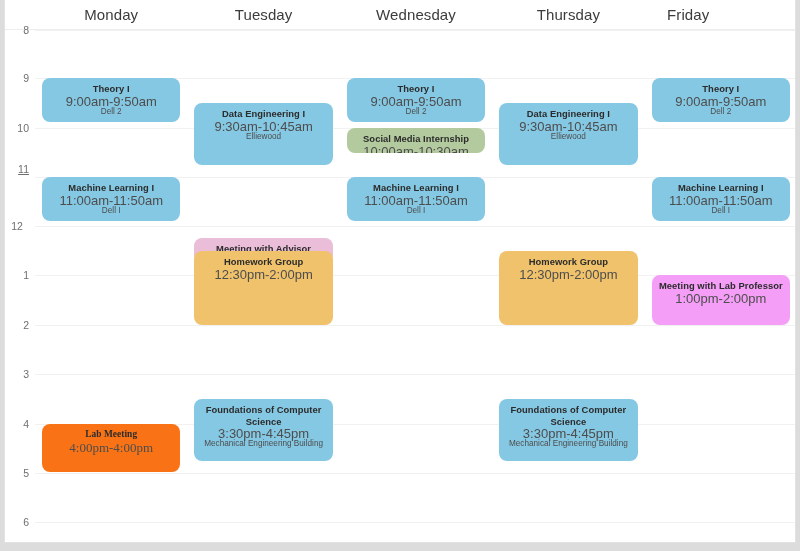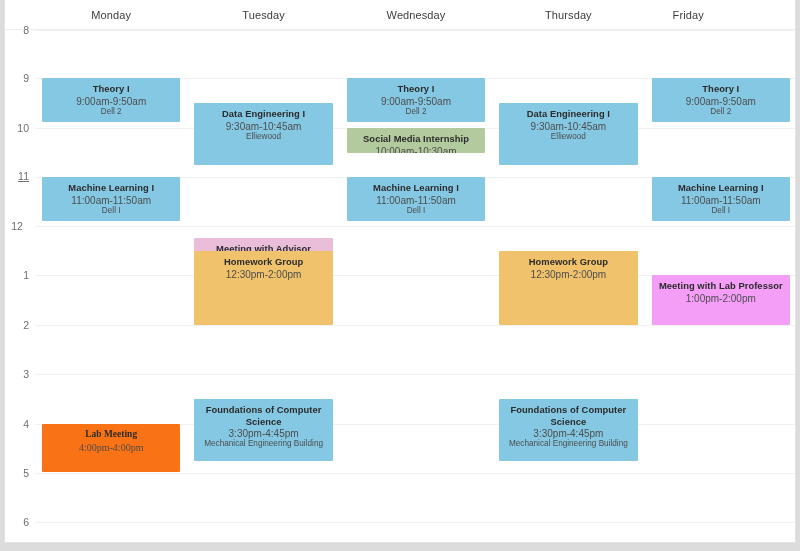--- a/index.html
+++ b/index.html
@@ -35,21 +35,21 @@
     position: absolute;
     left: 0; top: 0;
     width: 30px; height: 30px;
   }
   .day-name {
     position: absolute;
     top: 0;
     height: 30px;
     line-height: 30px;
     text-align: center;
-    font-size: 11px;
+    font-size: 15px;
     color: #3c3c3c;
     letter-spacing: 0.1px;
   }
 
   
   #grid-body {
     position: absolute;
     left: 0;
     top: 30px;
     width: 792px;
@@ -68,35 +68,35 @@
     width: 24px;
     text-align: right;
     font-size: 10.5px;
     color: #6f6f6f;
     transform: translateY(-50%);
   }
 
   
   .event {
     position: absolute;
-    border-radius: 1px;
+    border-radius: 8px;
     padding: 5px 4px 0 4px;
     overflow: hidden;
     text-align: center;
     cursor: pointer;
   }
   .event .ev-title {
     font-size: 9.4px;
     font-weight: bold;
     color: #2b2b2b;
     line-height: 11.5px;
     letter-spacing: 0.05px;
   }
   .event .ev-time {
-    font-size: 10px;
+    font-size: 13px;
     color: #4d4d4d;
     line-height: 11px;
     margin-top: 1px;
   }
   .event .ev-loc {
     font-size: 8.2px;
     color: #4d4d4d;
     line-height: 10px;
   }
 </style>
@@ -115,21 +115,21 @@
     </div>
 
   <div id="grid-body">
       <div class="hour-line" style="top: 0px; background: rgb(241, 241, 241);"></div>
       <div class="hour-label" style="top: 0px;">8</div>
       <div class="hour-line" style="top: 48px; background: rgb(241, 241, 241);"></div>
       <div class="hour-label" style="top: 48px;">9</div>
       <div class="hour-line" style="top: 98px; background: rgb(241, 241, 241);"></div>
       <div class="hour-label" style="top: 98px;">10</div>
       <div class="hour-line" style="top: 147px; background: rgb(241, 241, 241);"></div>
-      <div class="hour-label" style="top: 146px; text-decoration: underline;">11</div>
+      <div class="hour-label" style="top: 139px; text-decoration: underline;">11</div>
       <div class="hour-line" style="top: 196px; background: rgb(241, 241, 241);"></div>
       <div class="hour-label" style="top: 196px; text-align: center;">12</div>
       <div class="hour-line" style="top: 245px; background: rgb(241, 241, 241);"></div>
       <div class="hour-label" style="top: 245px;">1</div>
       <div class="hour-line" style="top: 295px; background: rgb(241, 241, 241);"></div>
       <div class="hour-label" style="top: 295px;">2</div>
       <div class="hour-line" style="top: 344px; background: rgb(241, 241, 241);"></div>
       <div class="hour-label" style="top: 344px;">3</div>
       <div class="hour-line" style="top: 394px; background: rgb(241, 241, 241);"></div>
       <div class="hour-label" style="top: 394px;">4</div>

